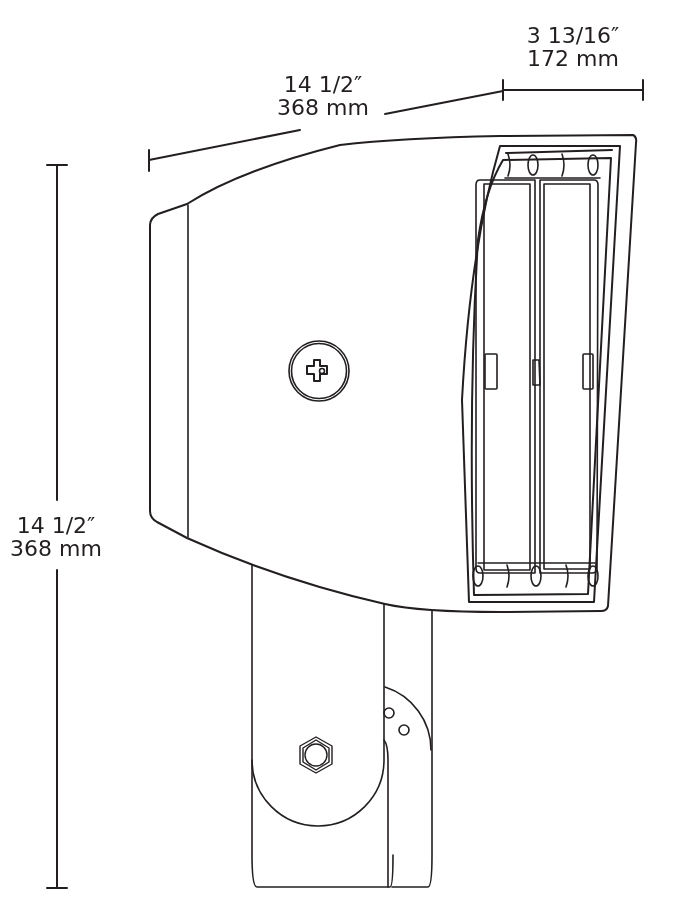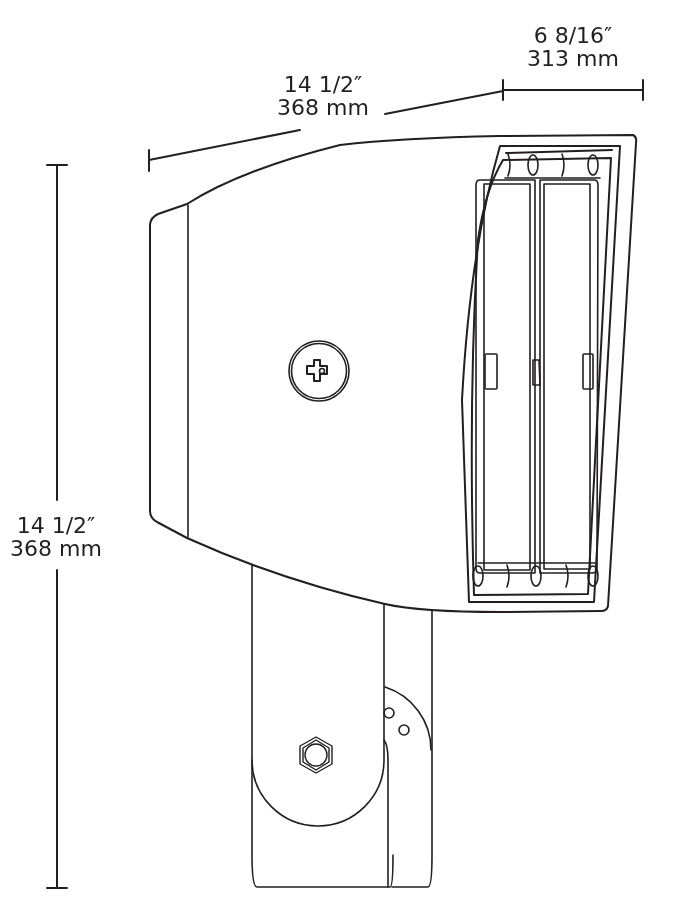--- a/index.html
+++ b/index.html
@@ -96,22 +96,22 @@
 
   <g stroke-width="1.6">
     <circle cx="319" cy="371" r="30"></circle>
     <circle cx="319" cy="371" r="27.5"></circle>
     <path d="M314 360 L320 360 L320 366 L327 366 L327 374 L320 374 L320 381 L314 381 L314 374 L307 374 L307 366 L314 366 Z" stroke-width="2"></path>
     <circle cx="322" cy="371" r="2.5"></circle>
   </g>
 </svg>
 
 <div id="lbl-depth" class="lbl">
-  <span>6 8/16″</span>
-  <span>313 mm</span>
+  <span>3 13/16″</span>
+  <span>172 mm</span>
 </div>
 
 <div id="lbl-width" class="lbl">
   <span>14 1/2″</span>
   <span>368 mm</span>
 </div>
 
 <div id="lbl-height" class="lbl">
   <span>14 1/2″</span>
   <span>368 mm</span>

